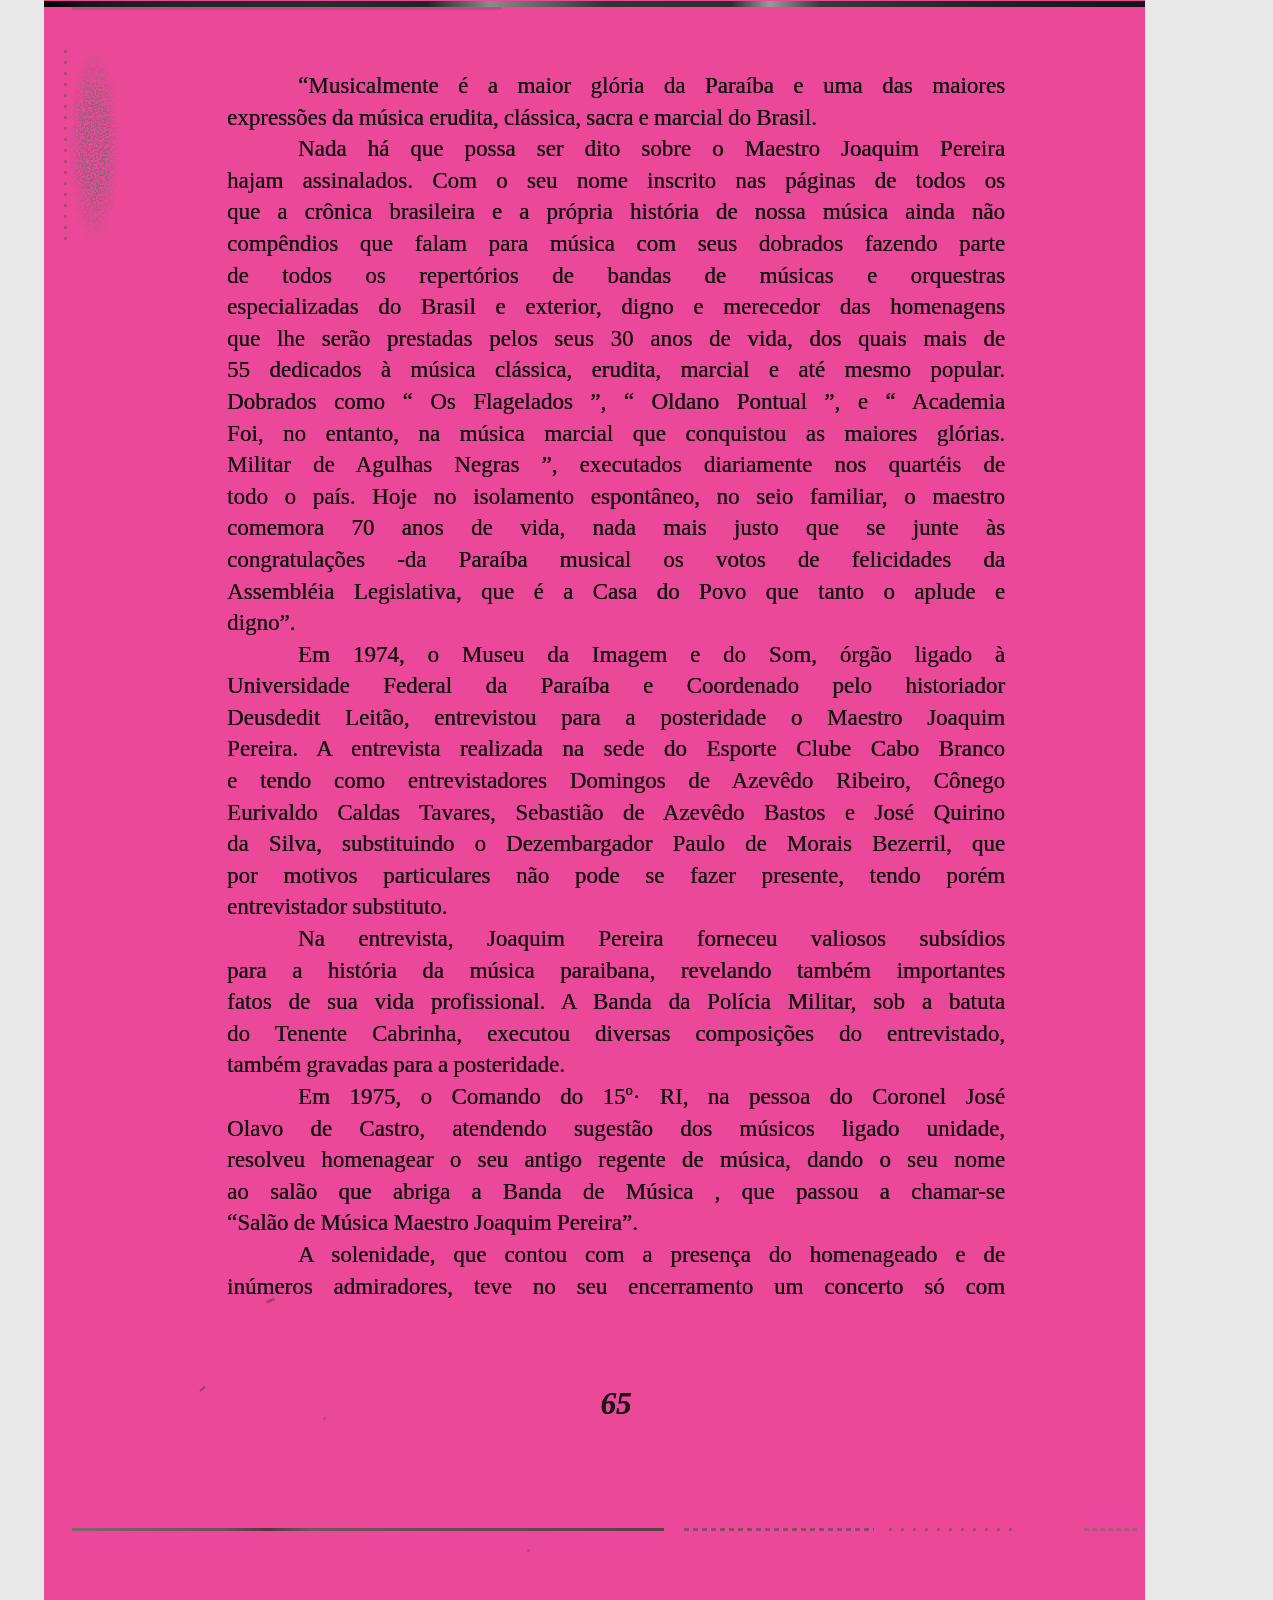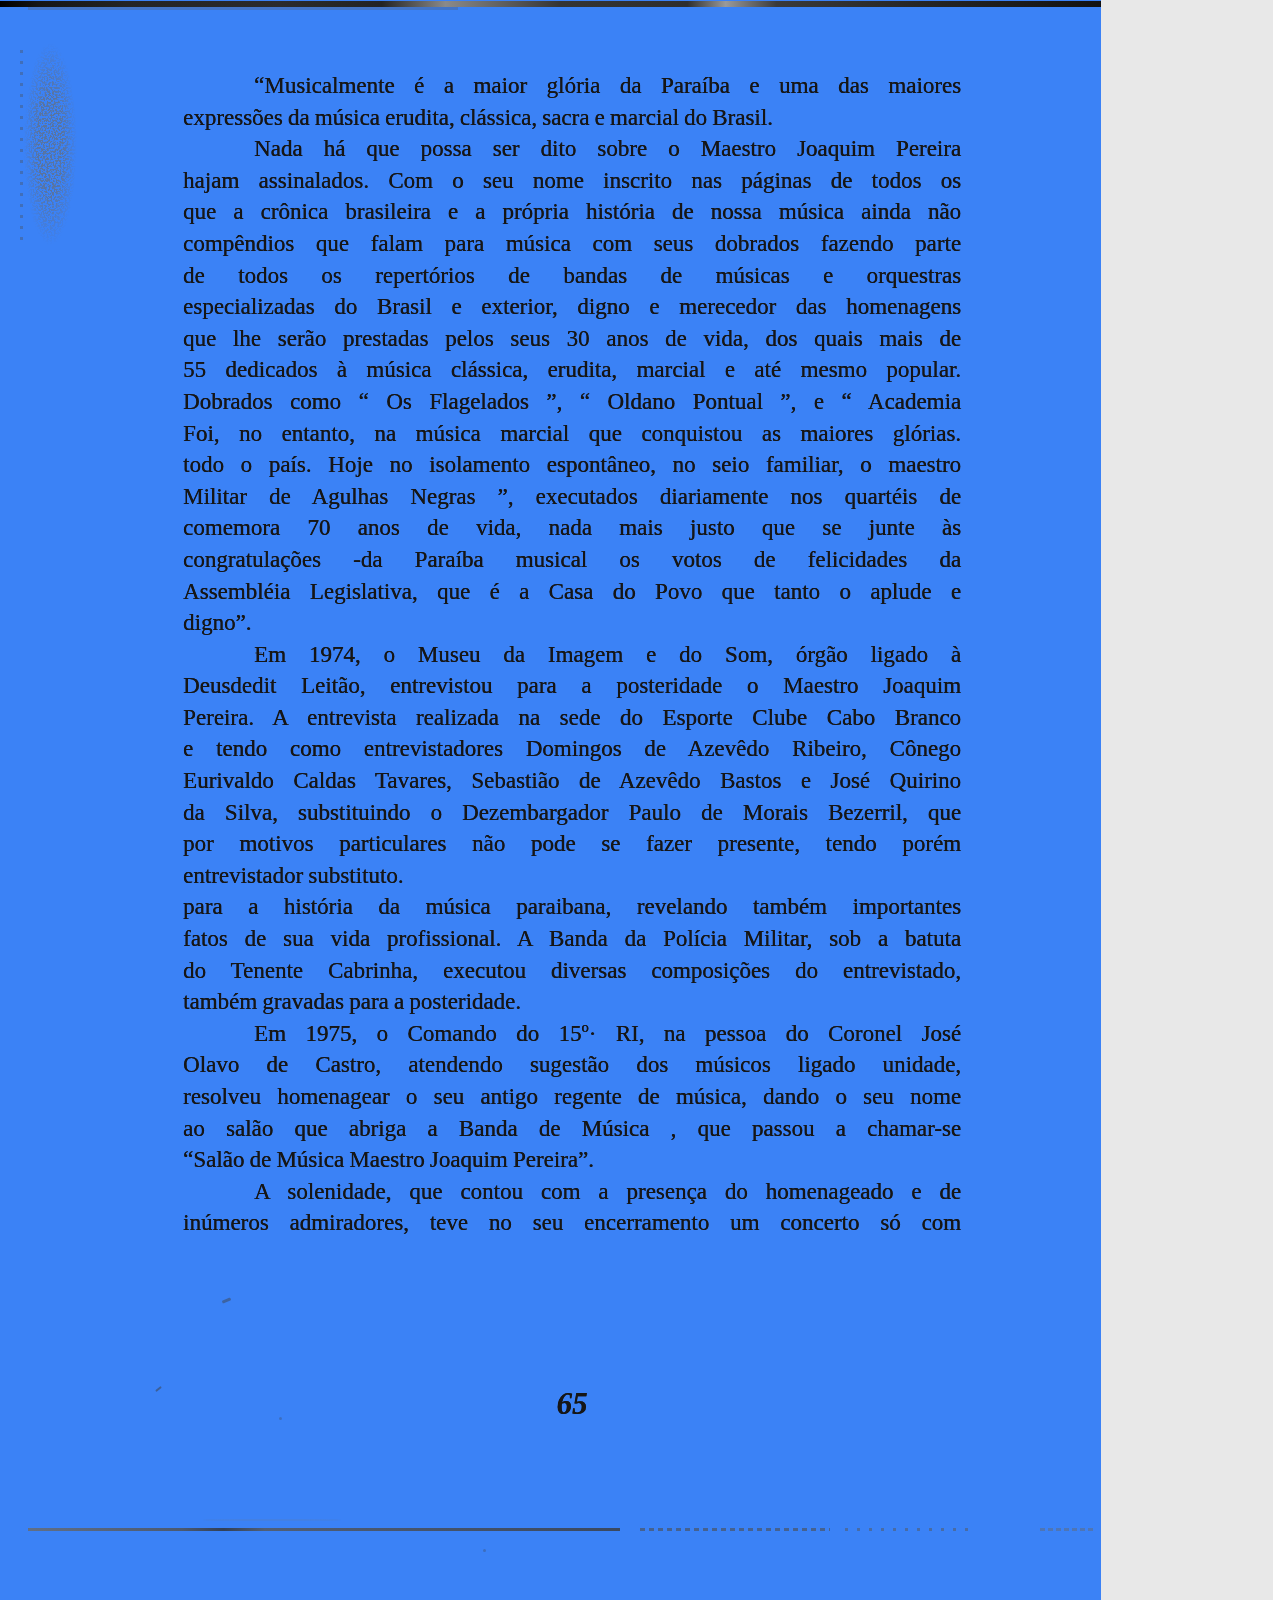--- a/index.html
+++ b/index.html
@@ -1,22 +1,23 @@
 <!DOCTYPE html>
 <html><head>
 <meta charset="utf-8">
 <style>
   html,body{margin:0;padding:0;background:#e8e8e8;}
   .page{
     position:relative;
     width:1101px;height:1600px;
-    background:#3b82f6;
+    background:#ec4899;
     overflow:hidden;
     font-family:"Liberation Serif", serif;
     color:#161616;
+    margin-left:44px;
   }
   
   .text-block{
     position:absolute;
     left:183px;top:70px;width:778px;
     font-size:23px;
     line-height:31.6px;
   }
   .paragraph{margin:0;padding:0;}
   .line{
@@ -118,38 +119,40 @@
         <div class="line first">Nada há que possa ser dito sobre o Maestro Joaquim Pereira</div>
         <div class="line">hajam assinalados. Com o seu nome inscrito nas páginas de todos os</div>
         <div class="line">que a crônica brasileira e a própria história de nossa música ainda não</div>
         <div class="line">compêndios que falam para música com seus dobrados fazendo parte</div>
         <div class="line">de todos os repertórios de bandas de músicas e orquestras</div>
         <div class="line">especializadas do Brasil e exterior, digno e merecedor das homenagens</div>
         <div class="line">que lhe serão prestadas pelos seus 30 anos de vida, dos quais mais de</div>
         <div class="line">55 dedicados à música clássica, erudita, marcial e até mesmo popular.</div>
         <div class="line">Dobrados como “ Os Flagelados ”, “ Oldano Pontual ”, e “ Academia</div>
         <div class="line">Foi, no entanto, na música marcial que conquistou as maiores glórias.</div>
+        <div class="line">Militar de Agulhas Negras ”, executados diariamente nos quartéis de</div>
         <div class="line">todo o país. Hoje no isolamento espontâneo, no seio familiar, o maestro</div>
-        <div class="line">Militar de Agulhas Negras ”, executados diariamente nos quartéis de</div>
         <div class="line">comemora 70 anos de vida, nada mais justo que se junte às</div>
         <div class="line">congratulações -da Paraíba musical os votos de felicidades da</div>
         <div class="line">Assembléia Legislativa, que é a Casa do Povo que tanto o aplude e</div>
         <div class="line last">digno”.</div>
       </div>
       <div class="paragraph">
         <div class="line first">Em 1974, o Museu da Imagem e do Som, órgão ligado à</div>
+        <div class="line">Universidade Federal da Paraíba e Coordenado pelo historiador</div>
         <div class="line">Deusdedit Leitão, entrevistou para a posteridade o Maestro Joaquim</div>
         <div class="line">Pereira. A entrevista realizada na sede do Esporte Clube Cabo Branco</div>
         <div class="line">e tendo como entrevistadores Domingos de Azevêdo Ribeiro, Cônego</div>
         <div class="line">Eurivaldo Caldas Tavares, Sebastião de Azevêdo Bastos e José Quirino</div>
         <div class="line">da Silva, substituindo o Dezembargador Paulo de Morais Bezerril, que</div>
         <div class="line">por motivos particulares não pode se fazer presente, tendo porém</div>
         <div class="line last">entrevistador substituto.</div>
       </div>
       <div class="paragraph">
+        <div class="line first">Na entrevista, Joaquim Pereira forneceu valiosos subsídios</div>
         <div class="line">para a história da música paraibana, revelando também importantes</div>
         <div class="line">fatos de sua vida profissional. A Banda da Polícia Militar, sob a batuta</div>
         <div class="line">do Tenente Cabrinha, executou diversas composições do entrevistado,</div>
         <div class="line last">também gravadas para a posteridade.</div>
       </div>
       <div class="paragraph">
         <div class="line first">Em 1975, o Comando do 15º· RI, na pessoa do Coronel José</div>
         <div class="line">Olavo de Castro, atendendo sugestão dos músicos ligado unidade,</div>
         <div class="line">resolveu homenagear o seu antigo regente de música, dando o seu nome</div>
         <div class="line">ao salão que abriga a Banda de Música , que passou a chamar-se</div>

